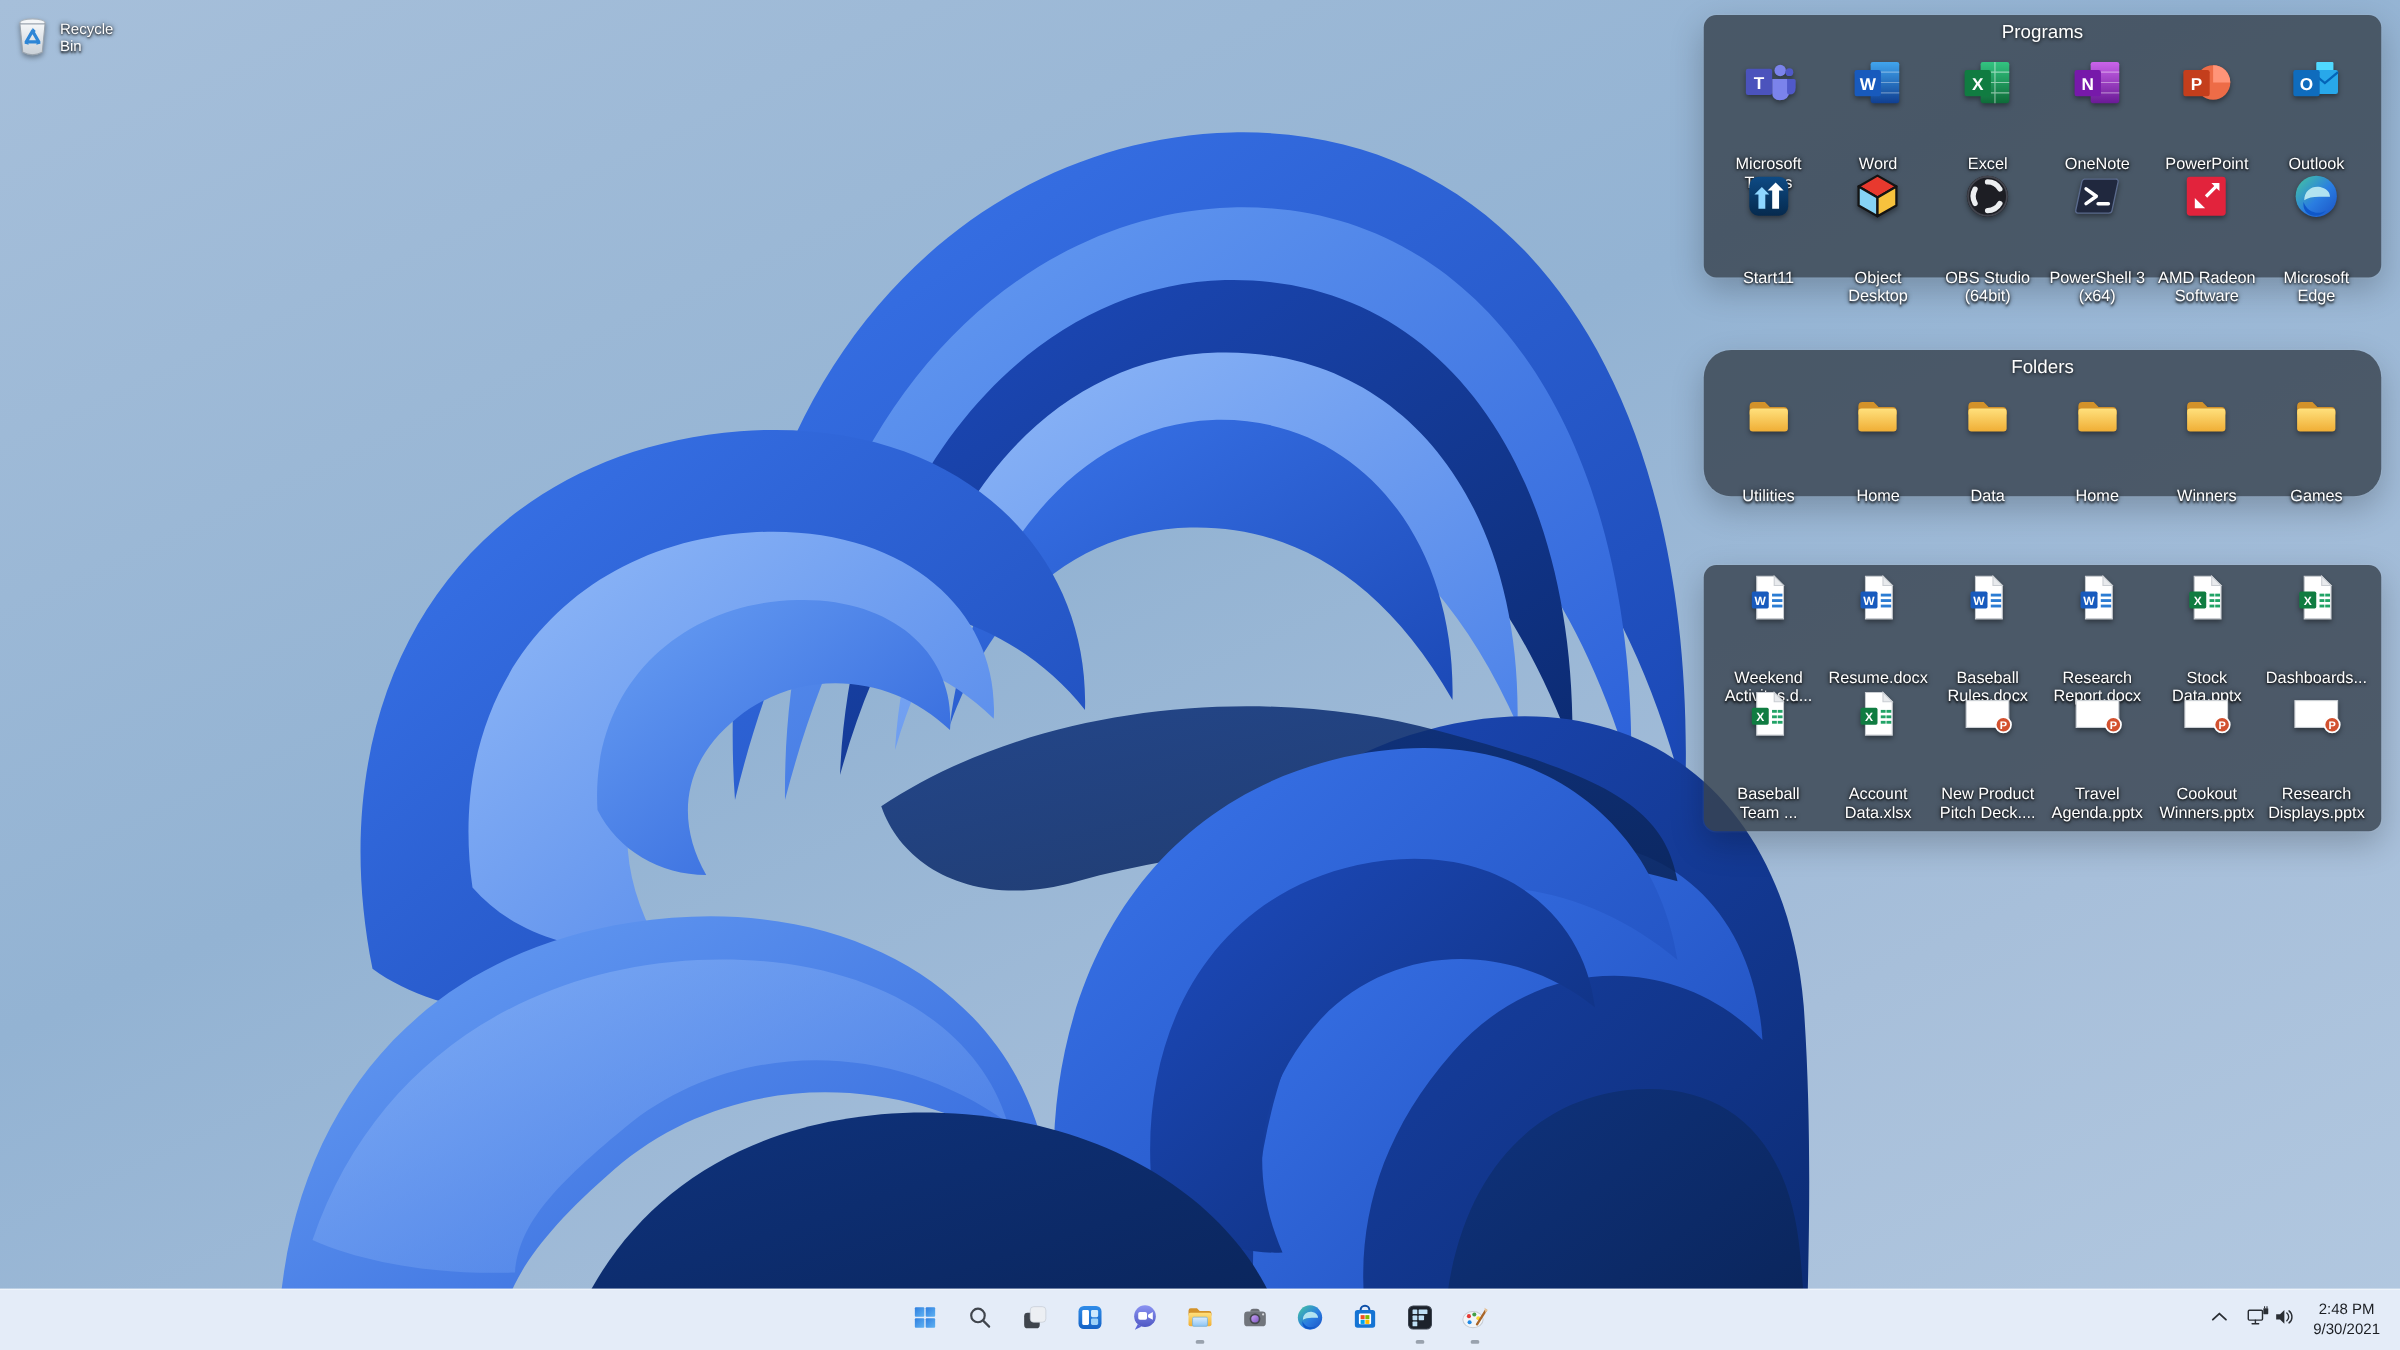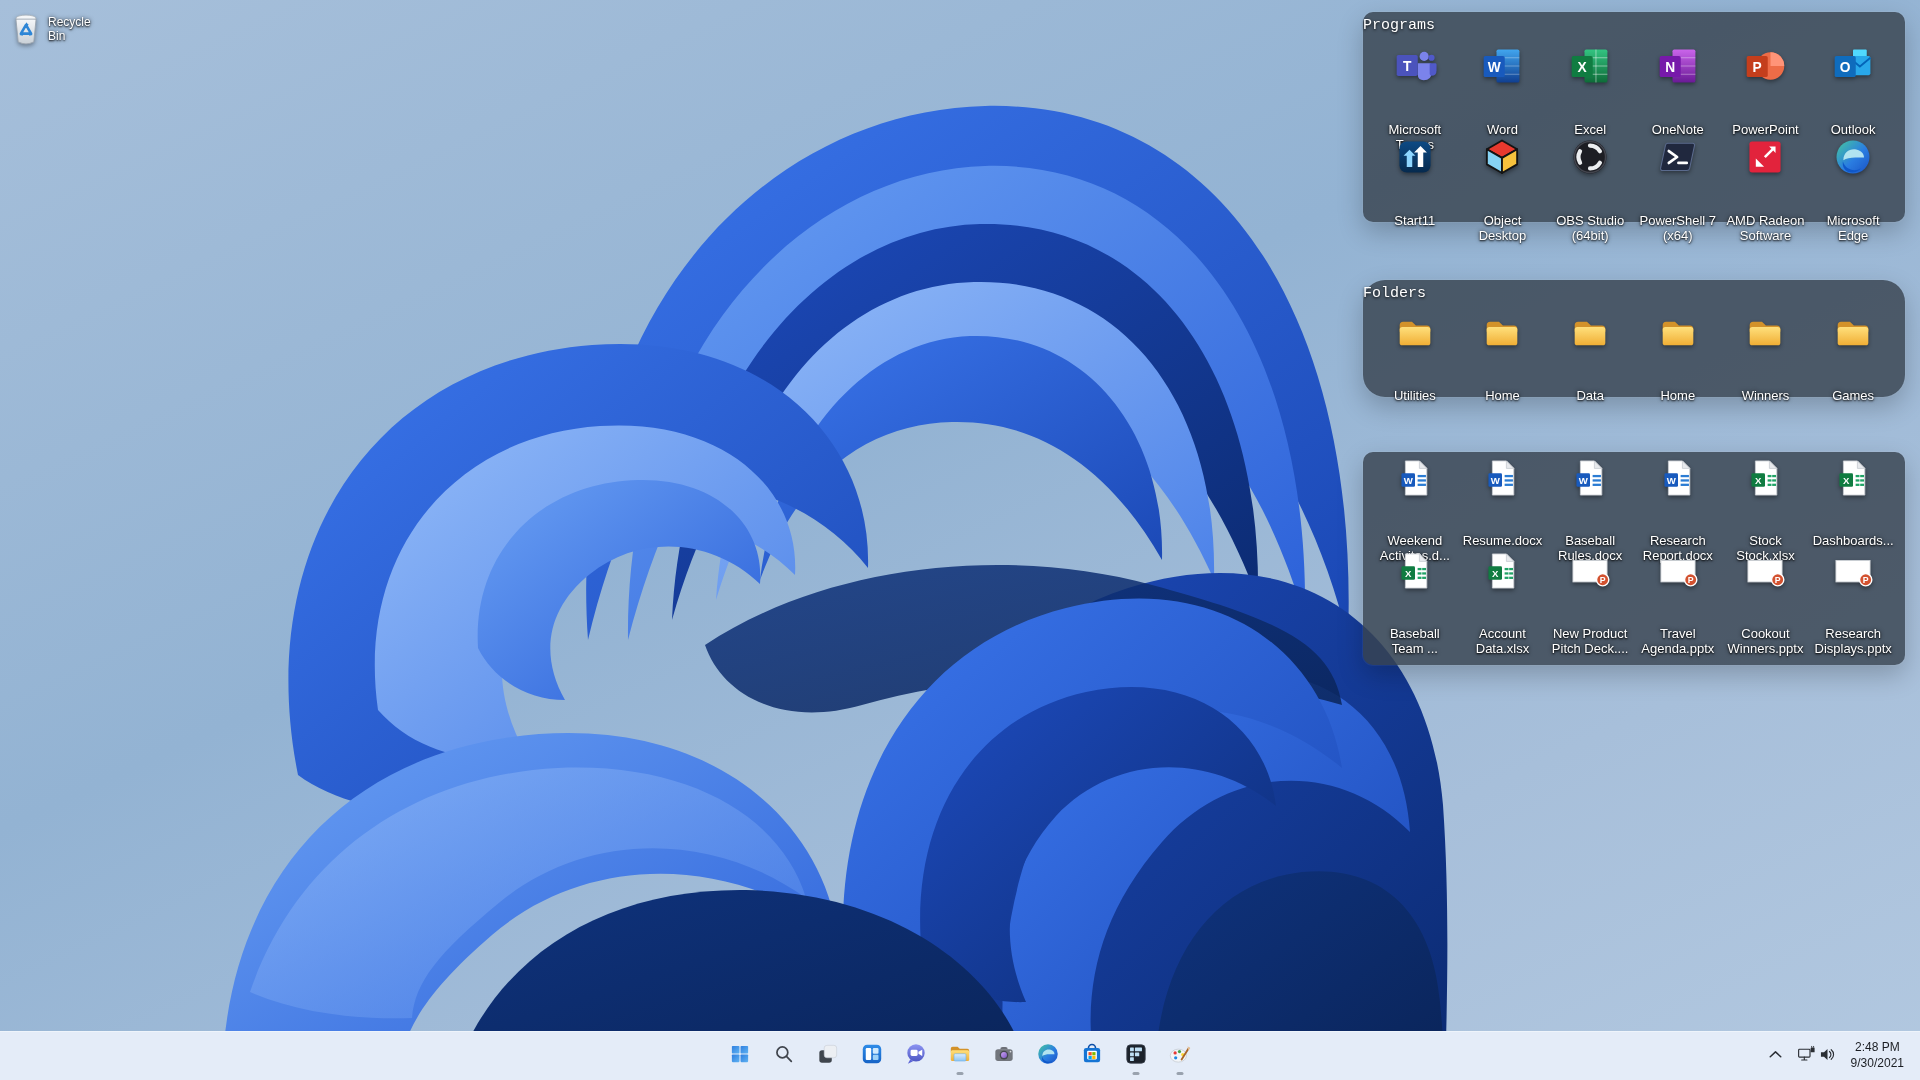--- a/index.html
+++ b/index.html
@@ -7,22 +7,22 @@
   body{position:relative;background:linear-gradient(155deg,#a6bfda 0%,#93b3d3 42%,#a7bfda 75%,#b2c8e0 100%);}
   .bloom{position:absolute;inset:0;z-index:0;}
   
   .desk-icon{position:absolute;left:5px;top:6px;width:68px;display:flex;flex-direction:row;
     align-items:center;gap:1px;z-index:1;cursor:default;}
   .desk-icon svg{width:42px;height:42px;filter:drop-shadow(0 2px 2px rgba(0,0,0,.35));}
   .desk-icon .lbl{color:#fff;font-size:12px;text-shadow:0 1px 2px #000,0 0 4px rgba(0,0,0,.75);}
   
   .fence{position:absolute;left:1363px;width:542px;background:rgba(56,67,79,.82);
     border-radius:10px;z-index:2;box-shadow:0 0 0 1px rgba(255,255,255,.05),0 10px 26px rgba(0,0,0,.22);}
-  .fence-title{height:27px;line-height:27px;color:#fff;font-size:15px;
-    text-shadow:0 1px 3px rgba(0,0,0,.9);cursor:default;font-family:Liberation Mono, monospace;}
+  .fence-title{height:27px;line-height:27px;text-align:center;color:#fff;font-size:15px;
+    text-shadow:0 1px 3px rgba(0,0,0,.9);cursor:default;}
   .fence-body{display:grid;grid-template-columns:repeat(6,1fr);padding:1px 8px 4px;}
   .fence-item{display:flex;flex-direction:column;align-items:center;gap:2px;padding-top:4px;text-align:center;}
   .fence-item svg{width:44px;height:44px;flex:none;filter:drop-shadow(0 2px 2px rgba(0,0,0,.4));}
   .fence-item .lbl{color:#fff;font-size:13px;line-height:1.18;max-width:84px;
     text-shadow:0 1px 2px #000,0 0 4px rgba(0,0,0,.7);margin-top:28px;}
   .fence-programs{top:12px;height:210px;}
   .fence-programs .fence-item{height:87px;}
   .fence-folders{top:280px;height:117px;border-radius:22px;}
   .fence-folders .fence-item svg{width:46px;height:42px;}
   .fence-files{top:452px;height:213px;}
@@ -249,21 +249,21 @@
           </svg></span>
     <span class="lbl">OBS Studio (64bit)</span>
   </div>
 
   <div class="fence-item">
     <span class="icon-slot"><svg viewBox="0 0 48 48" aria-hidden="true">
             <path d="M12.5 9 h27.5 a2 2 0 0 1 2 2.5 l-5.3 24.8 a3 3 0 0 1 -2.9 2.4 H7 a2 2 0 0 1 -2 -2.5 L10.3 11.4 A3 3 0 0 1 12.5 9 Z" fill="#20283e" stroke="#5a6a8c" stroke-width="1.2"></path>
     <path d="M14 17.5 l9 6.5 -9 6.5" fill="none" stroke="#fff" stroke-width="3" stroke-linecap="round" stroke-linejoin="round"></path>
     <path d="M24.5 30.5 h9" stroke="#fff" stroke-width="3" stroke-linecap="round"></path>
           </svg></span>
-    <span class="lbl">PowerShell 7 (x64)</span>
+    <span class="lbl">PowerShell 3 (x64)</span>
   </div>
 
   <div class="fence-item">
     <span class="icon-slot"><svg viewBox="0 0 48 48" aria-hidden="true">
             <rect x="7" y="7" width="34" height="34" rx="3" fill="#e2233c"></rect>
     <path d="M28.5 12.5 h7 v7 l-2.5 -2.5 -8.2 8.2 -2 -2 8.2 -8.2 Z" fill="#fff"></path>
     <path d="M14 25.5 v9 h9 Z" fill="#fff"></path>
           </svg></span>
     <span class="lbl">AMD Radeon Software</span>
   </div>
@@ -400,21 +400,21 @@
               <rect x="27" y="20.5" width="4.4" height="2.6"></rect>
               <rect x="32.2" y="20.5" width="4.4" height="2.6"></rect>
     <rect x="27" y="25.5" width="4.4" height="2.6"></rect>
               <rect x="32.2" y="25.5" width="4.4" height="2.6"></rect>
     <rect x="27" y="30.5" width="4.4" height="2.6"></rect>
               <rect x="32.2" y="30.5" width="4.4" height="2.6"></rect>
             </g>
     <rect x="8.5" y="18.5" width="15.5" height="15.5" rx="1.5" fill="#107c41"></rect>
     <text x="16.2" y="30.5" font-size="11" font-weight="bold" fill="#fff" text-anchor="middle" font-family="Liberation Sans,sans-serif">X</text>
           </svg></span>
-    <span class="lbl">Stock Stock.xlsx</span>
+    <span class="lbl">Stock Data.pptx</span>
   </div>
 
   <div class="fence-item">
     <span class="icon-slot"><svg viewBox="0 0 48 48" aria-hidden="true">
             <path d="M13 4.5 h16 l8.5 8.5 v30.5 H13 Z" fill="#fff" stroke="#c9cdd2"></path>
     <path d="M29 4.5 l8.5 8.5 H29 Z" fill="#e8eaed" stroke="#c9cdd2"></path>
     <g fill="#21a366">
               <rect x="27" y="20.5" width="4.4" height="2.6"></rect>
               <rect x="32.2" y="20.5" width="4.4" height="2.6"></rect>
     <rect x="27" y="25.5" width="4.4" height="2.6"></rect>

